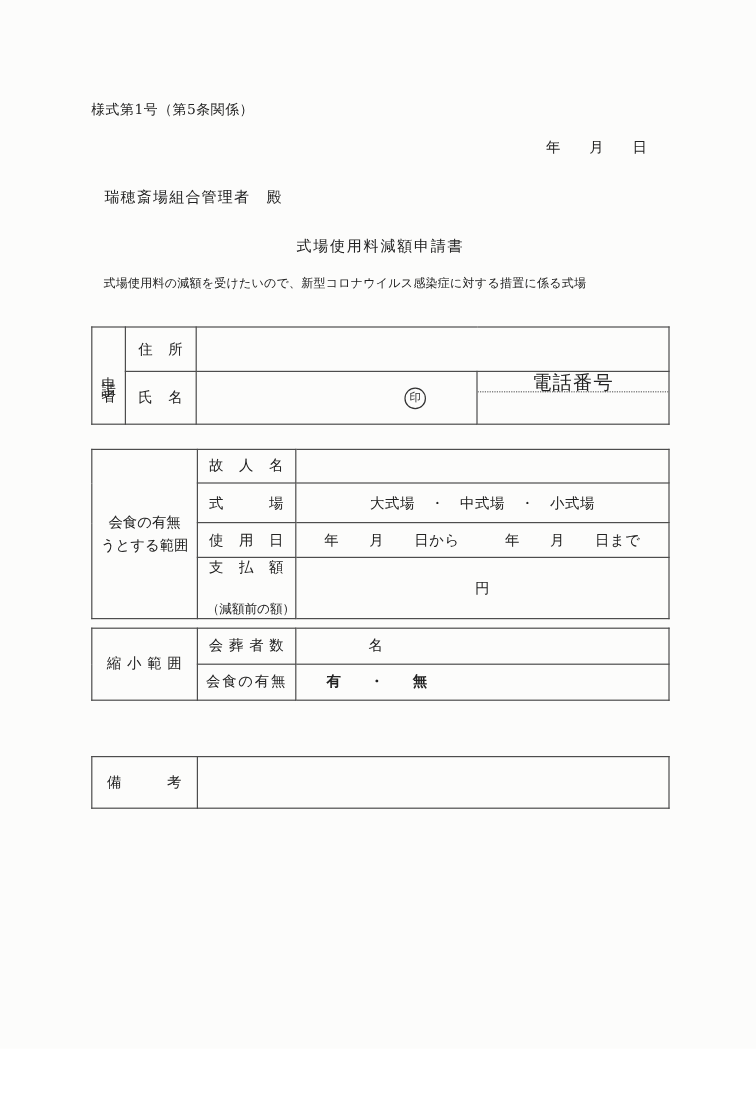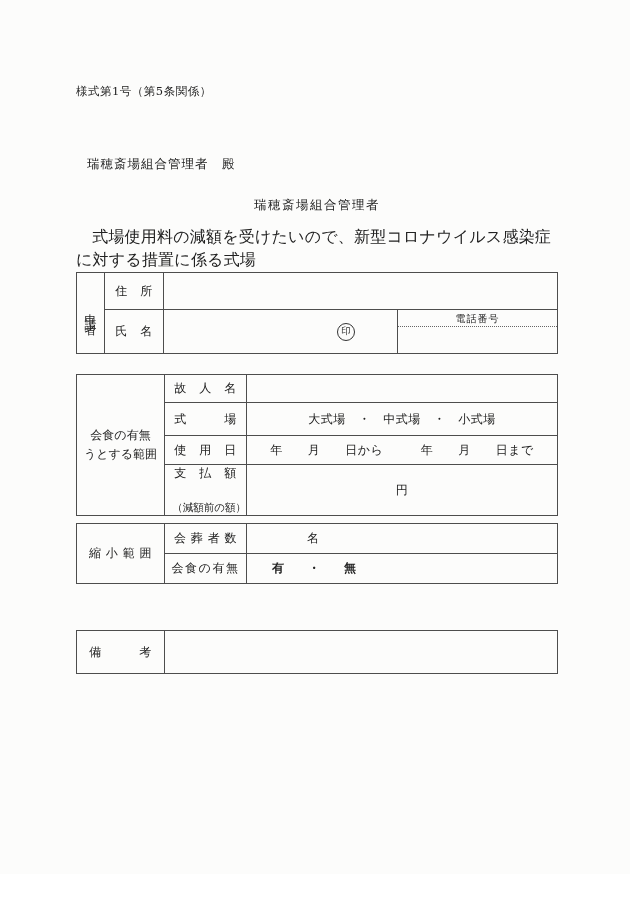--- a/index.html
+++ b/index.html
@@ -32,21 +32,21 @@
     left: 87px; top: 156px;
     font-size: 12.5px; letter-spacing: 1px;
   }
   .doc-title {
     left: 76px; top: 197px; width: 482px;
     text-align: center;
     font-size: 12.5px; letter-spacing: 1.5px;
   }
   .intro {
     left: 76px; top: 226px; width: 484px;
-    font-size: 16px; line-height: 22.5px; letter-spacing: 0.2px;
+    font-size: 10px; line-height: 22.5px; letter-spacing: 0.2px;
   }
 
   table.frm {
     position: absolute;
     left: 76px;
     width: 482px;
     border-collapse: collapse;
     table-layout: fixed;
   }
   .t1 { top: 272px; }
@@ -84,21 +84,21 @@
     border: 1px solid #333333;
     border-radius: 50%;
     align-items: center;
     justify-content: center;
     font-size: 9.5px;
     color: #333333;
   }
   .phone-cell { vertical-align: top; }
   .phone-label {
     height: 16px; line-height: 17px;
-    font-size: 10px;
+    font-size: 16px;
     text-align: center;
     letter-spacing: 1px;
     border-bottom: 1px dotted #666666;
   }
   .phone-space { height: 26px; }
 
   .group-lines { text-align: center; line-height: 19px; font-size: 12px; }
   .pay-label .main { text-align: center; letter-spacing: 0.5px; }
   .pay-label .sub { text-align: right; font-size: 10.5px; margin-top: 19px; letter-spacing: 0; }
 
@@ -106,24 +106,25 @@
   .meal-cell { padding-left: 25px !important; font-weight: bold; }
   .meal-label { letter-spacing: 1.5px; }
 </style>
 </head>
 <body>
 
 <div class="page">
 
   <div class="abs form-number">様式第1号（第5条関係）</div>
 
+  <div class="abs date-line">年　　月　　日</div>
 
   <div class="abs addressee">瑞穂斎場組合管理者　殿</div>
 
-  <div class="abs doc-title">瑞穂斎場組合管理者</div>
+  <div class="abs doc-title">式場使用料減額申請書</div>
 
   <div class="abs intro">
     <div>　式場使用料の減額を受けたいので、新型コロナウイルス感染症に対する措置に係る式場</div>
   </div>
 
   <table class="frm t1">
     <colgroup>
         <col style="width:28px">
         <col style="width:59px">
         <col>

